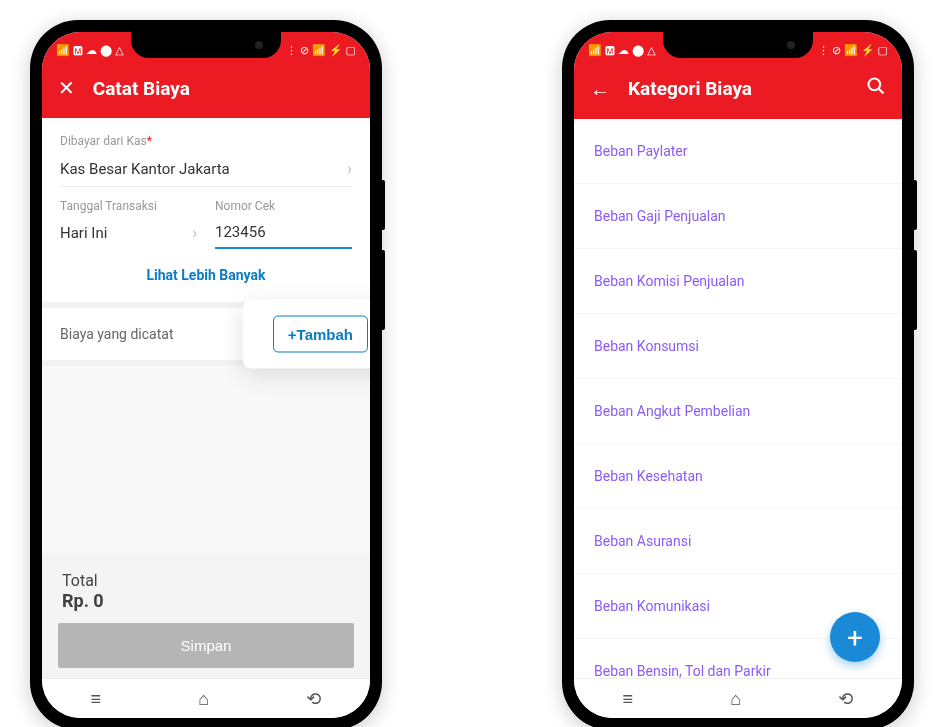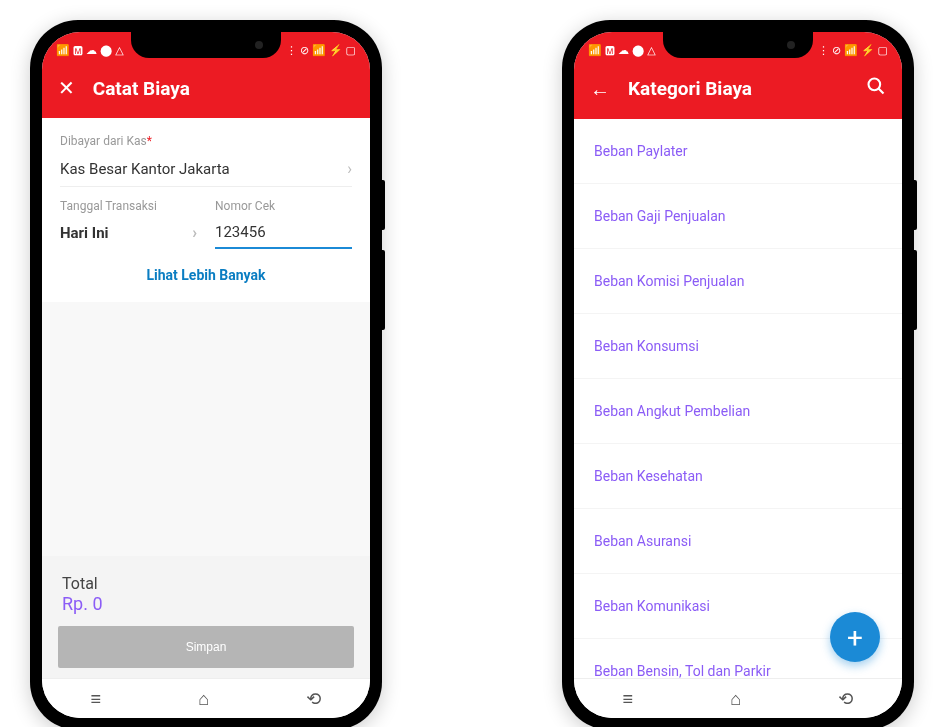--- a/index.html
+++ b/index.html
@@ -62,21 +62,21 @@
     .req { color: #ec1b23; }
     .field-value {
       display: flex; justify-content: space-between; align-items: center;
       padding: 10px 0 8px; border-bottom: 1px solid #eee; font-size: 15px; color: #333; gap: 46px;
     }
     .chev { color: #bbb; font-size: 16px; }
     .two-col { display: flex; gap: 18px; padding: 12px 18px 0; }
     .col { flex: 1; }
     .col .field-label { margin-bottom: 8px; display: block; }
     .col-value { font-size: 15px; color: #333; padding: 2px 0 6px; }
-    .col-left .col-value { display: flex; justify-content: space-between; align-items: center; border-bottom: 1px solid transparent; font-weight: bold; }
+    .col-left .col-value { display: flex; justify-content: space-between; align-items: center; border-bottom: 1px solid transparent; }
     .col-right .col-value { border-bottom: 2px solid #1b8ad6; }
     .link-row { text-align: center; padding: 16px 0 18px; }
     .link { color: #0a7dc2; font-size: 14px; font-weight: 700; }
     .section-row {
       background: #fff; padding: 18px; display: flex; justify-content: space-between; align-items: center;
       border-top: 6px solid #f2f2f2; border-bottom: 6px solid #f2f2f2; position: relative;
     }
     .section-label { font-size: 14px; color: #666; }
     .tambah-btn {
       border: 1.5px solid #0a7dc2; color: #0a7dc2; background: #fff;
@@ -84,24 +84,24 @@
     }
     .tambah-wrap {
       position: absolute; right: -28px; top: 50%; transform: translateY(-50%);
       background: #fff; border-radius: 8px; padding: 16px 30px;
       box-shadow: 0 6px 24px rgba(0,0,0,.12);
     }
     .blank-fill { flex: 1; background: #f8f8f8; }
     .footer { background: #f4f4f4; padding: 14px 16px 10px; }
     .total-row { display: flex; justify-content: flex-end; padding: 4px 4px 12px; font-size: 16px; flex-direction: column; }
     .total-label { color: #444; }
-    .total-value { font-weight: 400; color: #8b5cf6; font-size: 18px; }
+    .total-value { font-weight: 700; color: #404040; font-size: 18px; }
     .save-btn {
       width: 100%; background: #b5b5b5; color: #fff; border: none;
-      padding: 14px 0; font-size: 12px; border-radius: 2px;
+      padding: 14px 0; font-size: 15px; border-radius: 2px;
     }
     .nav-bar {
       height: 40px; display: flex; justify-content: space-around; align-items: center;
       color: #555; font-size: 18px; background: #fff; border-top: 1px solid #eee;
     }
     
     .cat-list { flex: 1; overflow-y: hidden; }
     .cat-item { padding: 24px 20px; font-size: 14px; color: #8b5cf6; border-bottom: 1px solid #f4f4f4; }
     .fab {
       position: absolute; right: 22px; bottom: 56px; width: 50px; height: 50px;
@@ -155,20 +155,26 @@
               <span class="chev">›</span>
             </div>
           </div>
           <div class="col col-right">
             <span class="field-label">Nomor Cek</span>
             <div class="col-value">123456</div>
           </div>
         </div>
         <div class="link-row">
           <span class="link">Lihat Lebih Banyak</span>
+        </div>
+      </div>
+      <div class="section-row">
+        <span class="section-label">Biaya yang dicatat</span>
+        <div class="tambah-wrap">
+          <button class="tambah-btn">+Tambah</button>
         </div>
       </div>
       <div class="blank-fill"></div>
       <div class="footer">
         <div class="total-row">
           <span class="total-label">Total</span>
           <span class="total-value">Rp. 0</span>
         </div>
         <button class="save-btn">Simpan</button>
       </div>

